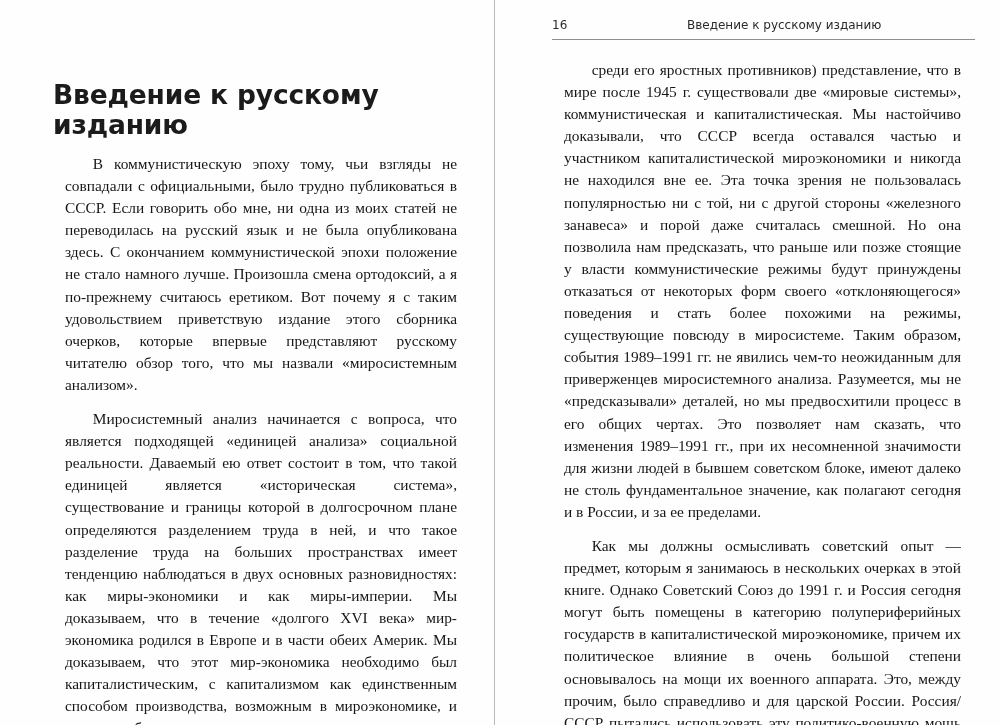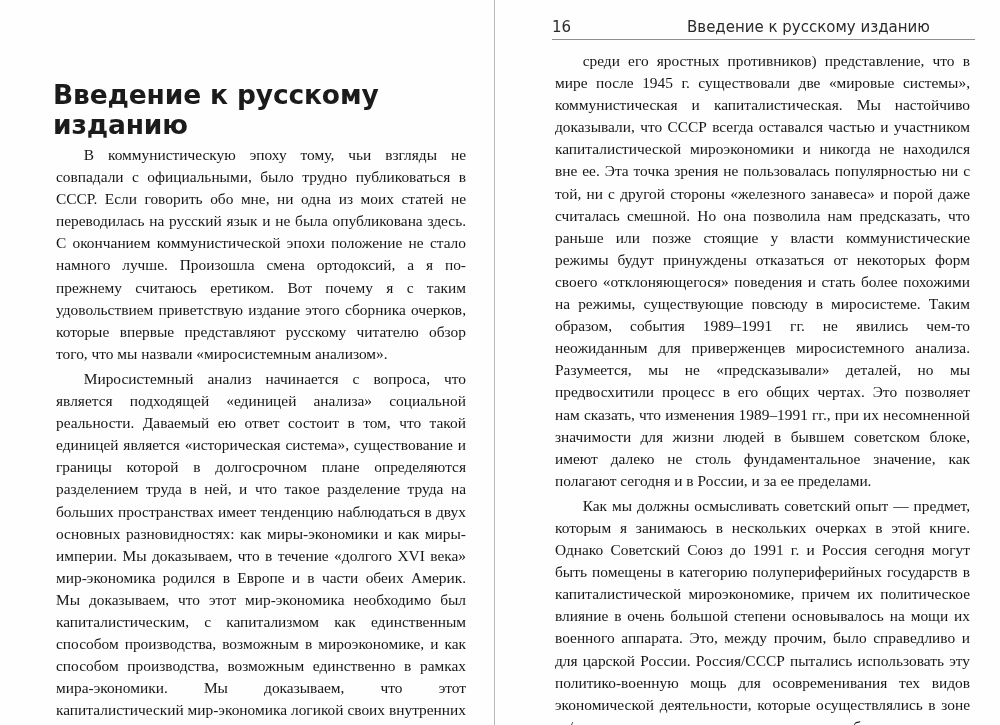--- a/index.html
+++ b/index.html
@@ -78,21 +78,21 @@
     box-sizing: border-box;
   }
 
   .runhead {
     position: absolute;
     left: 57px;
     top: 18px;
     width: 423px;
     height: 18px;
     font-family: "DejaVu Sans", "Liberation Sans", sans-serif;
-    font-size: 15px;
+    font-size: 12px;
     color: #2b2b2b;
   }
   .runhead .folio {
     position: absolute;
     left: 0;
     top: 0;
   }
   .runhead .title {
     position: absolute;
     left: 135px;
@@ -115,21 +115,21 @@
     width: 421px;
     font-size: 15.4px;
     line-height: 22.1px;
     color: #161616;
     text-align: justify;
     text-justify: inter-word;
     hyphens: manual;
   }
 
   p.para {
-    margin: 3px;
+    margin: 12px;
     text-indent: 1.8em;
   }
   p.para.first {
     text-indent: 1.8em;
   }
   p.para:last-child {
     
   }
 </style>
 </head>

